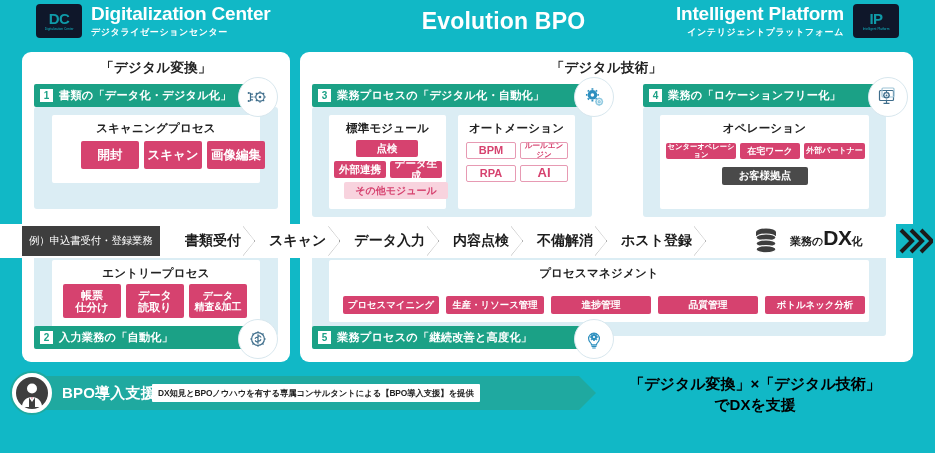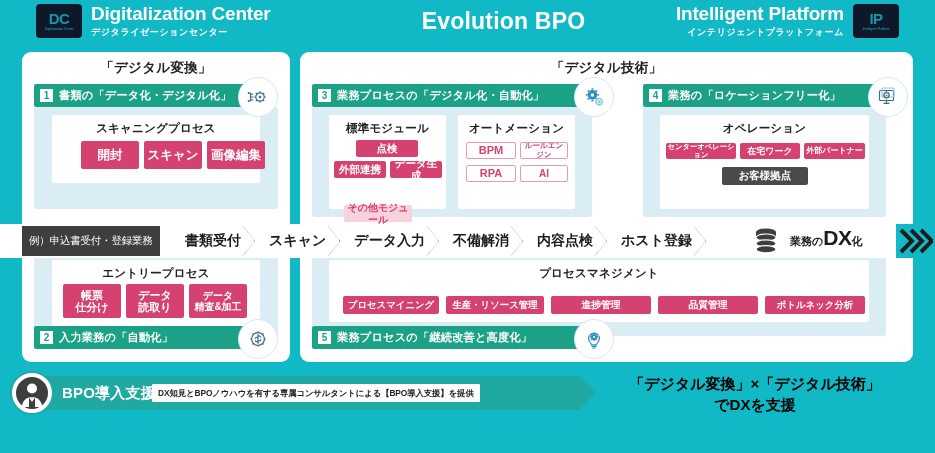--- a/index.html
+++ b/index.html
@@ -247,33 +247,33 @@
       <div class="whitecard" style="left:17px;top:8px;width:117px;height:94px;">
         <div class="card-title">標準モジュール</div>
         <div class="chiprow" style="left:27px;top:25px;">
           <div class="chip" style="width:62px;height:17px;font-size:10.5px;">点検</div>
         </div>
         <div class="chiprow" style="left:5px;top:46px;gap:4px;">
           <div class="chip" style="width:52px;height:17px;font-size:10.5px;">外部連携</div>
           <div class="chip" style="width:52px;height:17px;font-size:10.5px;">データ生成</div>
         </div>
         <div class="chiprow" style="left:15px;top:67px;">
-          <div class="chip faded" style="width:68px;height:17px;font-size:10px;margin-top:23px;">その他モジュール</div>
+          <div class="chip faded" style="width:104px;height:17px;font-size:10px;">その他モジュール</div>
         </div>
       </div>
 
       <div class="whitecard" style="left:146px;top:8px;width:117px;height:94px;">
         <div class="card-title">オートメーション</div>
         <div class="chiprow" style="left:8px;top:27px;gap:4px;">
           <div class="chip outline" style="width:50px;height:17px;font-size:11px;">BPM</div>
           <div class="chip outline" style="width:48px;height:17px;font-size:7.6px;">ルールエンジン</div>
         </div>
         <div class="chiprow" style="left:8px;top:50px;gap:4px;">
           <div class="chip outline" style="width:50px;height:17px;font-size:11px;">RPA</div>
-          <div class="chip outline" style="width:48px;height:17px;font-size:10px;">AI</div>
+          <div class="chip outline" style="width:48px;height:17px;font-size:13px;">AI</div>
         </div>
       </div>
     </div>
 
     <div class="numbar" style="left:343px;top:32px;width:243px;">
       <div class="numbox">4</div>
       <div class="numlabel">業務の「ロケーションフリー化」</div>
     </div>
     <div class="badge-icon" style="left:568px;top:25px;">
       <svg width="24" height="24" viewBox="0 0 24 24" fill="none" stroke="#3f6e8c" stroke-width="1.2">
@@ -331,22 +331,22 @@
   <div class="flowband"></div>
 
   <div class="flow-ex">
     <span>例）申込書受付・登録業務</span>
   </div>
 
   <div class="flowsteps">
     <div class="fstep">書類受付</div>
     <div class="fstep">スキャン</div>
     <div class="fstep">データ入力</div>
+    <div class="fstep">内容点検</div>
     <div class="fstep">不備解消</div>
-    <div class="fstep">内容点検</div>
     <div class="fstep">ホスト登録</div>
   </div>
 
   <div class="db-icon">
     <svg width="28" height="30" viewBox="0 0 28 30">
       <ellipse cx="14" cy="6" rx="10" ry="3.6" fill="#3e3e3e"></ellipse>
       <path d="M4 6v5c0 2 4.5 3.6 10 3.6S24 13 24 11V6" fill="#3e3e3e"></path>
       <ellipse cx="14" cy="11.6" rx="10" ry="3.6" fill="#3e3e3e" stroke="#ffffff" stroke-width="1.2"></ellipse>
       <ellipse cx="14" cy="17.4" rx="10" ry="3.6" fill="#3e3e3e" stroke="#ffffff" stroke-width="1.2"></ellipse>
       <ellipse cx="14" cy="23.2" rx="10" ry="3.6" fill="#3e3e3e" stroke="#ffffff" stroke-width="1.2"></ellipse>

